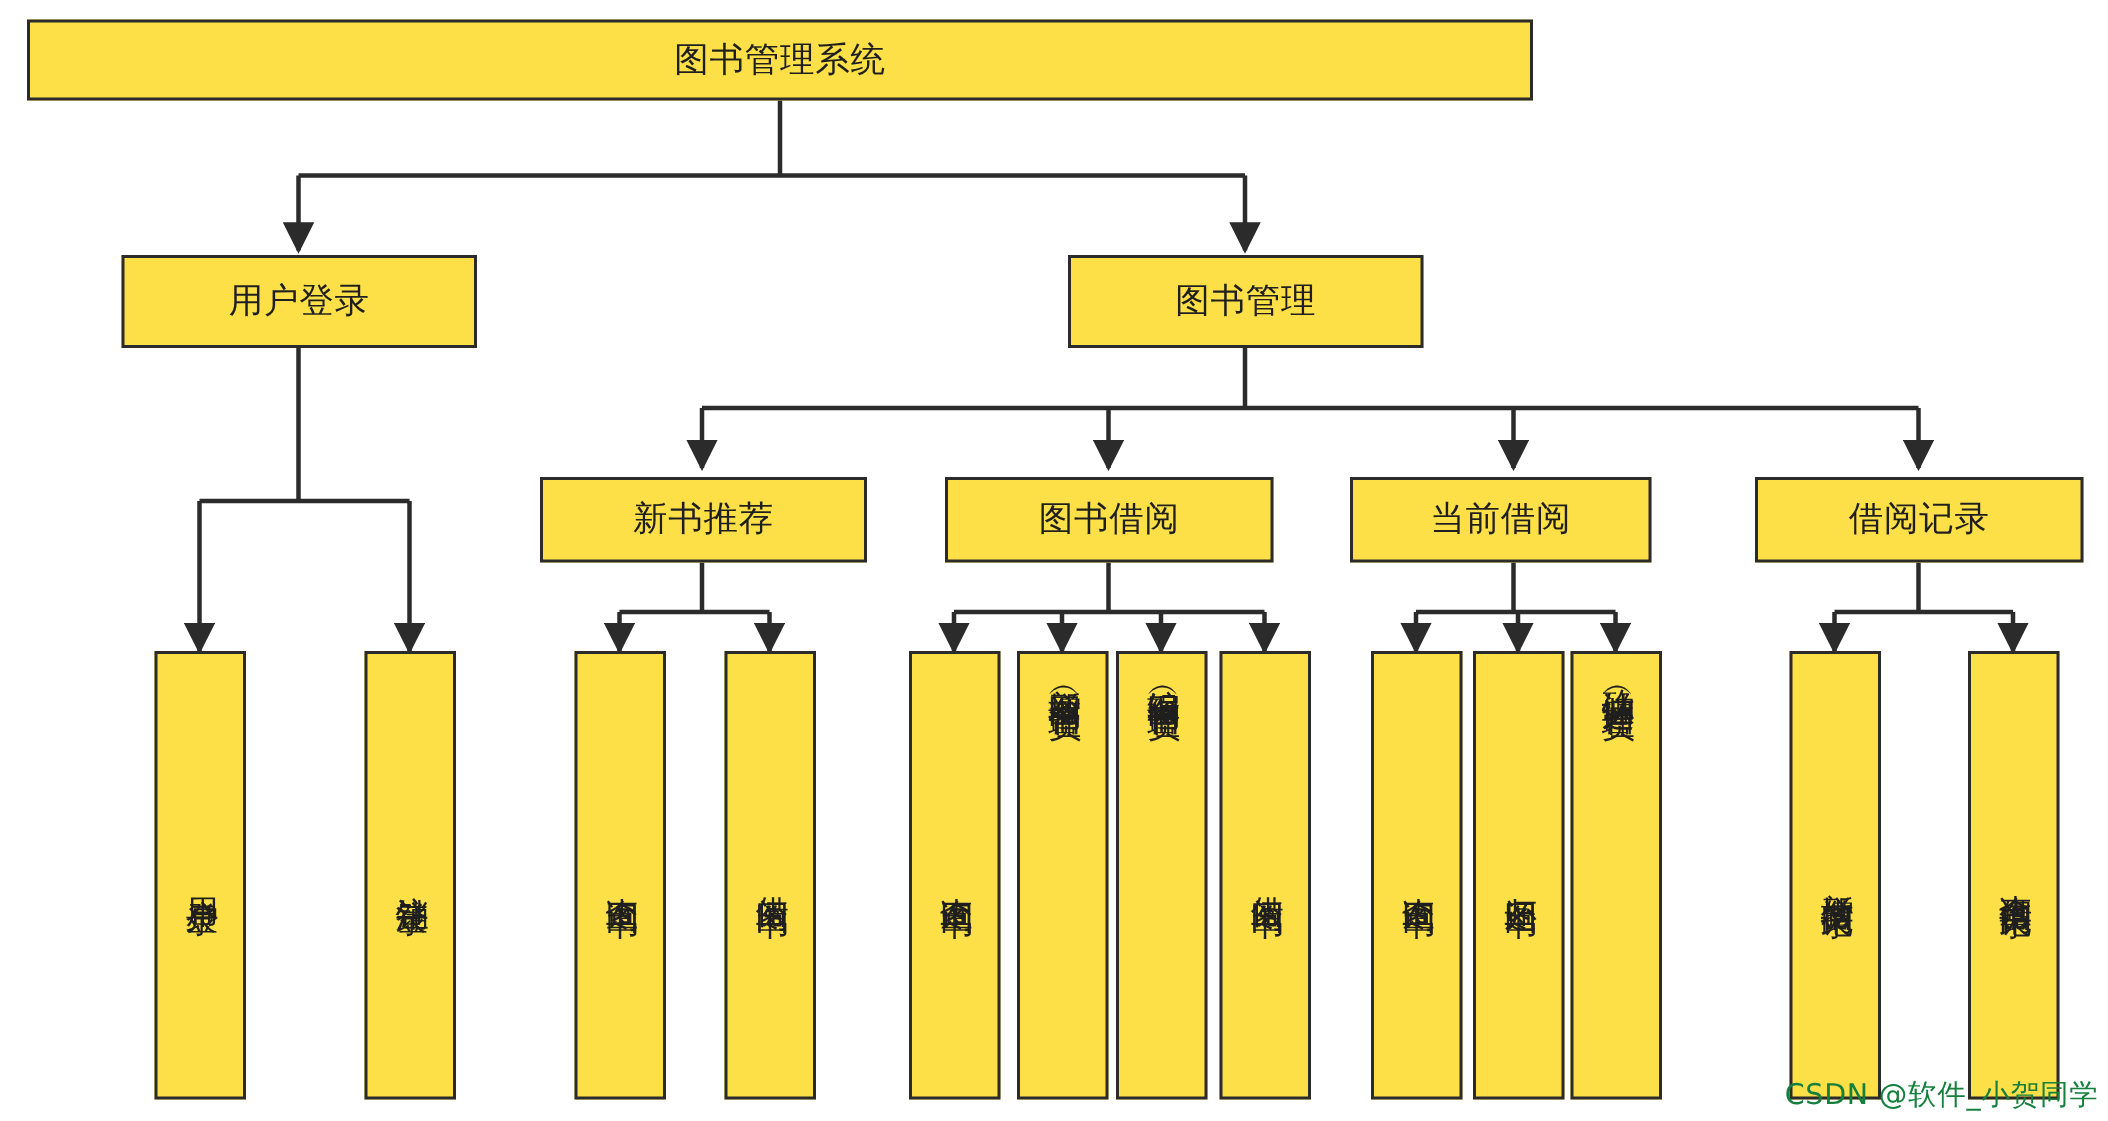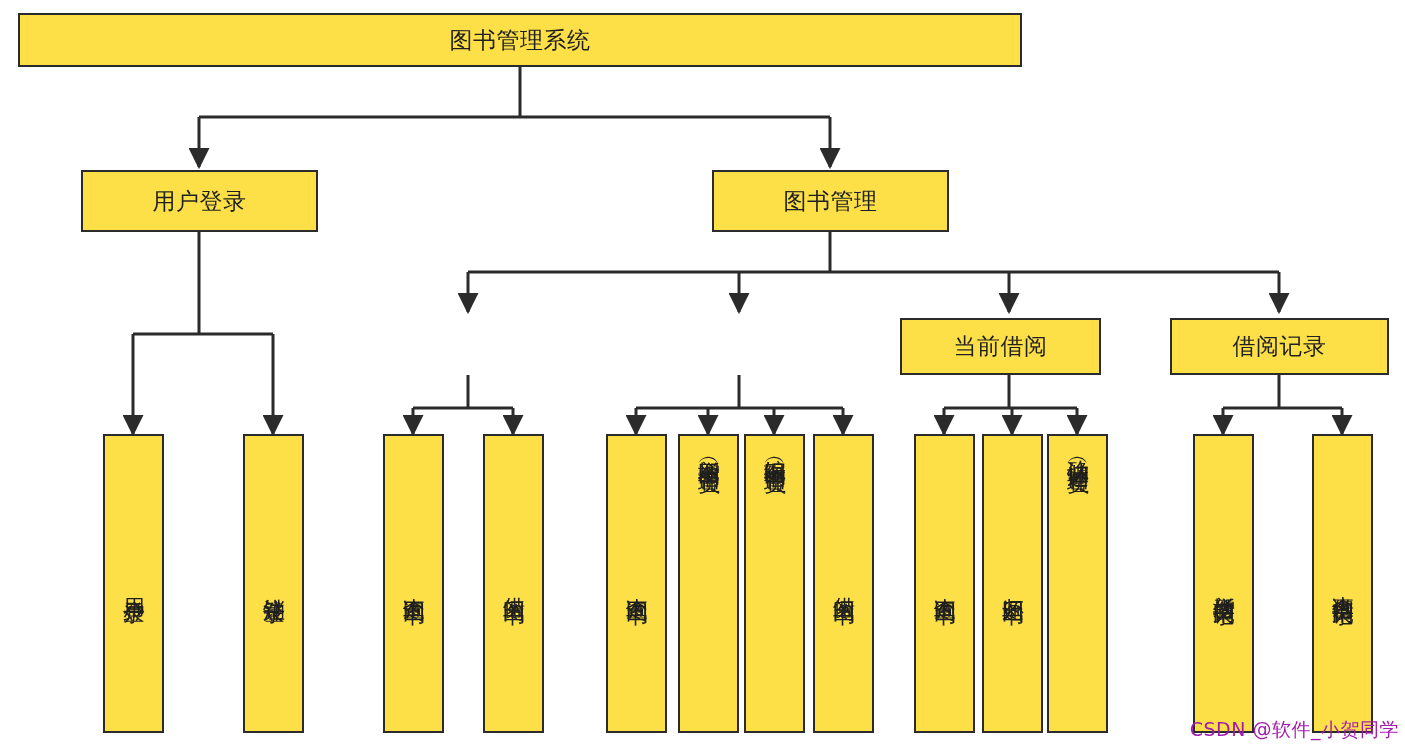--- a/index.html
+++ b/index.html
@@ -64,21 +64,21 @@
   }
   .node.vert.top .vwrap{
     align-items:flex-start;
     padding-top:6px;
   }
   .watermark{
     position:absolute;
     right:6px;
     bottom:4px;
     font-size:19px;
-    color:#a21caf;
+    color:#15803d;
     letter-spacing:0.5px;
     z-index:5;
     white-space:nowrap;
     user-select:none;
     text-align:center;
   }
 </style>
 </head>
 <body>
 
@@ -138,20 +138,26 @@
     <span class="label">图书管理系统</span>
   </div>
 
   <div class="node" style="left:81px;top:170px;width:237px;height:62px;">
     <span class="label">用户登录</span>
   </div>
   <div class="node" style="left:712px;top:170px;width:237px;height:62px;">
     <span class="label">图书管理</span>
   </div>
 
+  <div class="node" style="left:360px;top:318px;width:218px;height:57px;">
+    <span class="label">新书推荐</span>
+  </div>
+  <div class="node" style="left:630px;top:318px;width:219px;height:57px;">
+    <span class="label">图书借阅</span>
+  </div>
   <div class="node" style="left:900px;top:318px;width:201px;height:57px;">
     <span class="label">当前借阅</span>
   </div>
   <div class="node" style="left:1170px;top:318px;width:219px;height:57px;">
     <span class="label">借阅记录</span>
   </div>
 
   <div class="node vert" style="left:103px;top:434px;width:61px;height:299px;">
     <div class="vwrap">
       <span class="label">用户登录</span>

